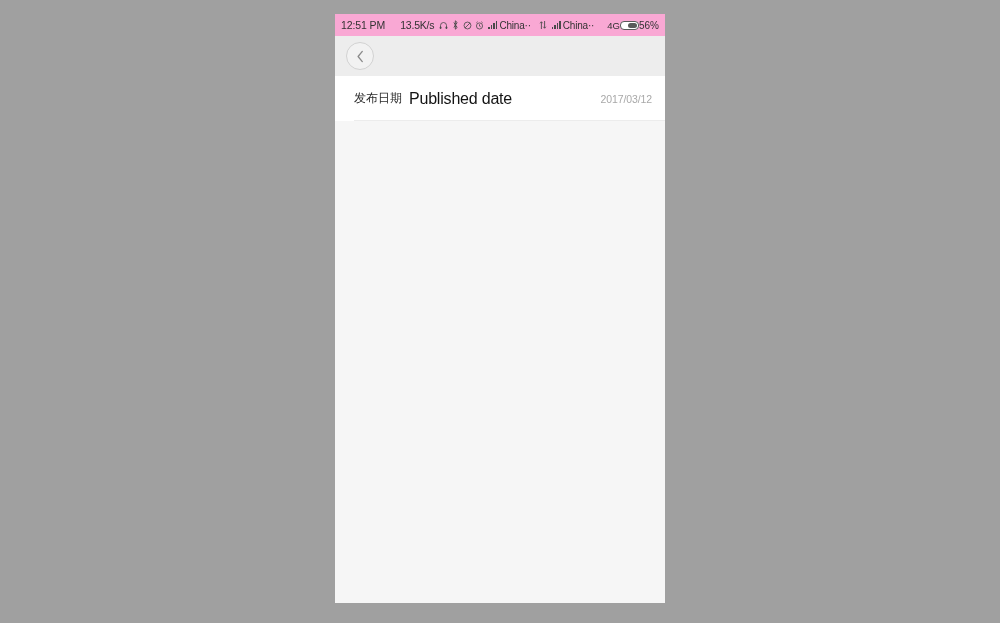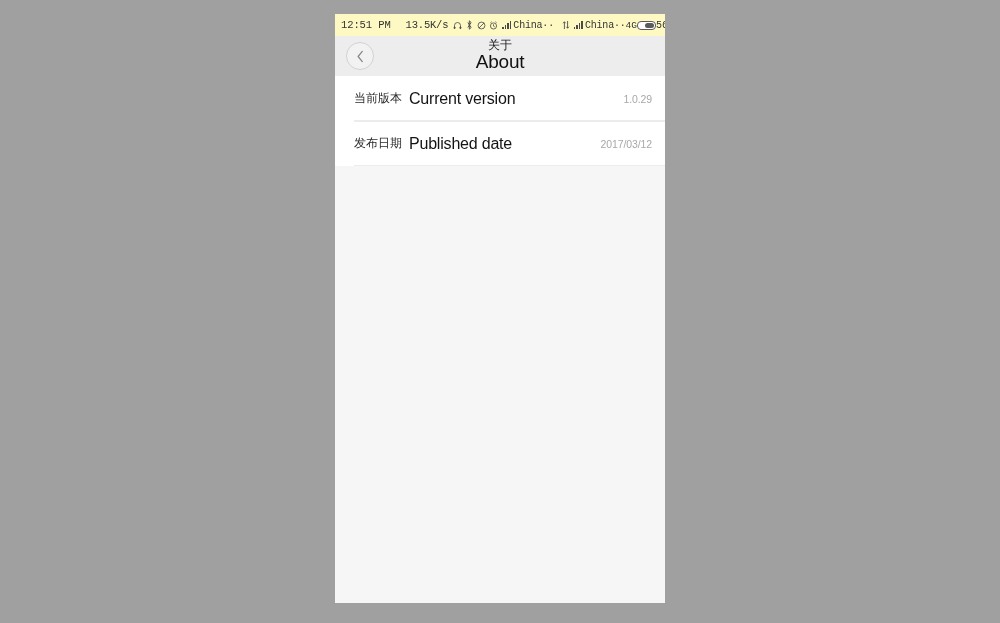--- a/index.html
+++ b/index.html
@@ -25,29 +25,28 @@
     top: 14px;
     width: 330px;
     height: 589px;
     background: #f6f6f6;
     overflow: hidden;
   }
   
   .status-bar {
     position: relative;
     height: 22px;
-    background: #fef9c3;
+    background: #f9a8d4;
     display: flex;
     align-items: center;
     padding: 0 6px;
     box-sizing: border-box;
     font-size: 10px;
     color: #3a3a3a;
     white-space: nowrap;
-    font-family: Liberation Mono, monospace;
   }
   .sb-time {
     font-size: 10.5px;
     letter-spacing: -0.1px;
     color: #333;
   }
   .sb-rate {
     font-size: 10.5px;
     margin-left: 15px;
     letter-spacing: -0.2px;
@@ -287,33 +286,24 @@
     </div>
 
     <div class="nav-bar">
       <div class="back-button">
         <span>
           <svg width="9" height="13" viewBox="0 0 9 13" fill="none" stroke="#8a8a8a" stroke-width="1.3" stroke-linecap="round" stroke-linejoin="round">
             <path d="M6.3 1.4L2.1 6.5l4.2 5.1"></path>
           </svg>
         </span>
       </div>
-      <div class="nav-title-wrap">
-        <span class="nav-title-cn">关于</span>
-        <span class="nav-title-en">About</span>
-      </div>
     </div>
 
     <div class="list">
 
-      <div class="list-row">
-        <span class="row-label-cn">当前版本</span>
-        <span class="row-label-en">Current version</span>
-        <span class="row-value">1.0.29</span>
-      </div>
 
       <div class="list-row">
         <span class="row-label-cn">发布日期</span>
         <span class="row-label-en">Published date</span>
         <span class="row-value">2017/03/12</span>
       </div>
 
     </div>
 
     <div class="list-filler"></div>

